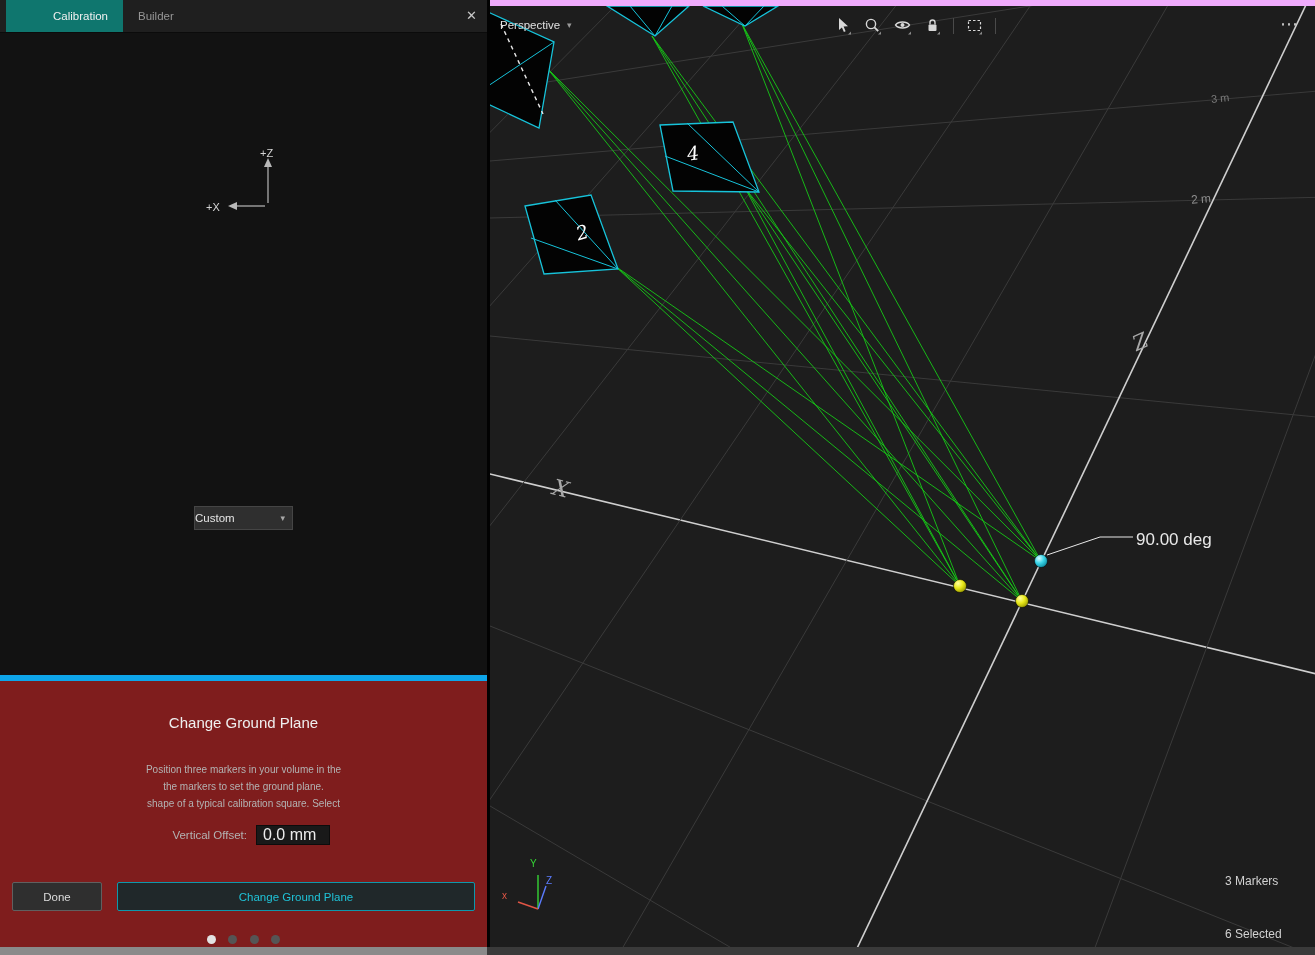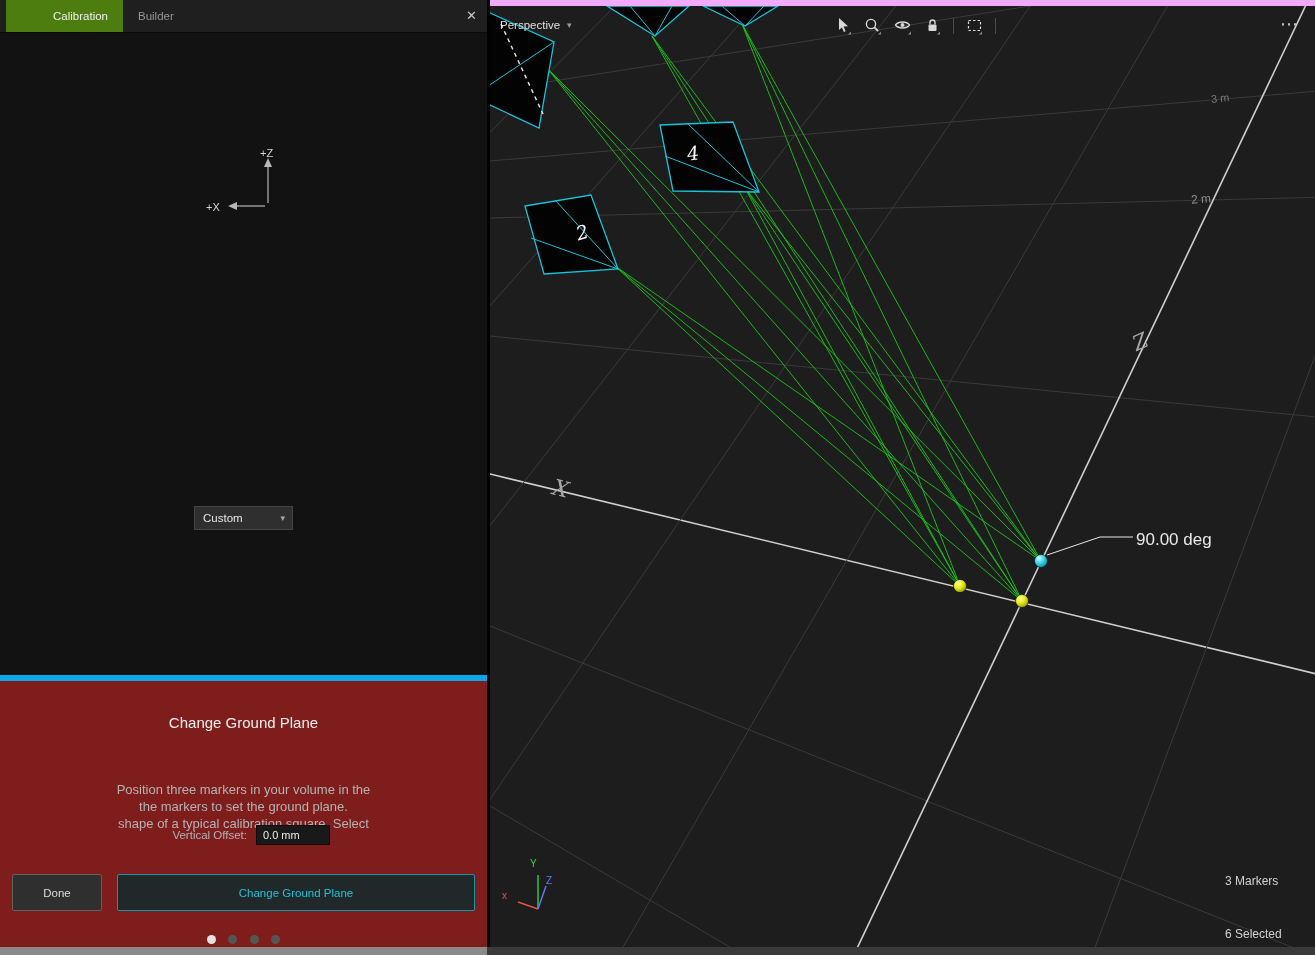--- a/index.html
+++ b/index.html
@@ -5,39 +5,39 @@
   html,body{margin:0;padding:0;background:#0a0a0a;}
   *{box-sizing:border-box;}
   .app{position:relative;width:1315px;height:955px;overflow:hidden;
        background:#141414;font-family:"Liberation Sans",sans-serif;}
 
   
   .left-panel{position:absolute;left:0;top:0;width:487px;height:947px;background:#121212;}
   .tabbar{position:absolute;left:0;top:0;width:100%;height:33px;background:#1f1f1f;
           display:flex;align-items:stretch;padding-left:6px;border-bottom:1px solid #0b0b0b;}
   .tab{display:flex;align-items:center;padding:0 15px;font-size:11.5px;color:#969696;cursor:pointer;}
-  .tab.active{background:#4d7c0f;color:#f0f0f0;padding-left:47px;}
+  .tab.active{background:#0f766e;color:#f0f0f0;padding-left:47px;}
   .panel-close{position:absolute;right:10px;top:8px;color:#c8c8c8;font-size:13px;cursor:pointer;}
 
   .preview{position:absolute;left:0;top:33px;width:487px;height:642px;background:#121212;}
   .axis-label{position:absolute;color:#d5d5d5;font-size:11px;z-index:2;}
   .axis-svg{position:absolute;left:195px;top:145px;}
 
   .layout-dropdown{position:absolute;left:194px;top:473px;width:99px;height:24px;background:#2f2f2f;
-       border:1px solid #454545;color:#e5e5e5;font-size:11.5px;line-height:22px;padding-left:8px;cursor:pointer;}
+       border:1px solid #454545;color:#e5e5e5;font-size:11.5px;line-height:22px;padding-left:0;cursor:pointer;}
   .layout-dropdown .caret{position:absolute;right:7px;top:0;color:#a8a8a8;font-size:9px;line-height:22px;}
 
   .wizard{position:absolute;left:0;top:675px;width:487px;height:272px;background:#7f1d1d;border-top:6px solid #0ea5e9;}
   .wizard-title{position:absolute;left:0;top:33px;width:100%;text-align:center;font-size:15px;color:#efefef;}
-  .wizard-desc{position:absolute;left:0;top:80px;width:100%;text-align:center;font-size:13px;
-               color:#b3b3b3;line-height:17px;margin-top:20px;}
+  .wizard-desc{position:absolute;left:0;top:80px;width:100%;text-align:center;font-size:10px;
+               color:#b3b3b3;line-height:17px;}
   .offset-label{position:absolute;left:0;top:148px;width:247px;text-align:right;font-size:11.5px;color:#b3b3b3;}
   .offset-input{position:absolute;left:256px;top:144px;width:74px;height:20px;background:#191919;
-                border:1px solid #0c0c0c;color:#ececec;font-size:11px;padding:0 6px;font-family:"Liberation Sans",sans-serif;}
-  .btn{position:absolute;top:193px;height:37px;border-radius:2px;font-size:11.5px;cursor:pointer;
+                border:1px solid #0c0c0c;color:#ececec;font-size:16px;padding:0 6px;font-family:"Liberation Sans",sans-serif;}
+  .btn{position:absolute;top:201px;height:29px;border-radius:2px;font-size:11.5px;cursor:pointer;
        font-family:"Liberation Sans",sans-serif;}
   .btn-done{left:12px;width:90px;background:#2f2f2f;border:1px solid #606060;color:#dcdcdc;}
   .btn-cgp{left:117px;width:358px;background:#20282a;border:1px solid #0e98ac;color:#1fc3d8;}
   .dots{position:absolute;left:0;top:249px;width:100%;text-align:center;}
   .dot{display:inline-block;width:9px;height:9px;border-radius:50%;background:#555;margin:0 4px;cursor:pointer;}
   .dot.active{background:#e2e2e2;}
 
   
   .divider{position:absolute;left:487px;top:0;width:3px;height:947px;background:#020202;z-index:6;}
   .viewport{position:absolute;left:487px;top:0;width:828px;height:947px;background:#1d1d1d;

